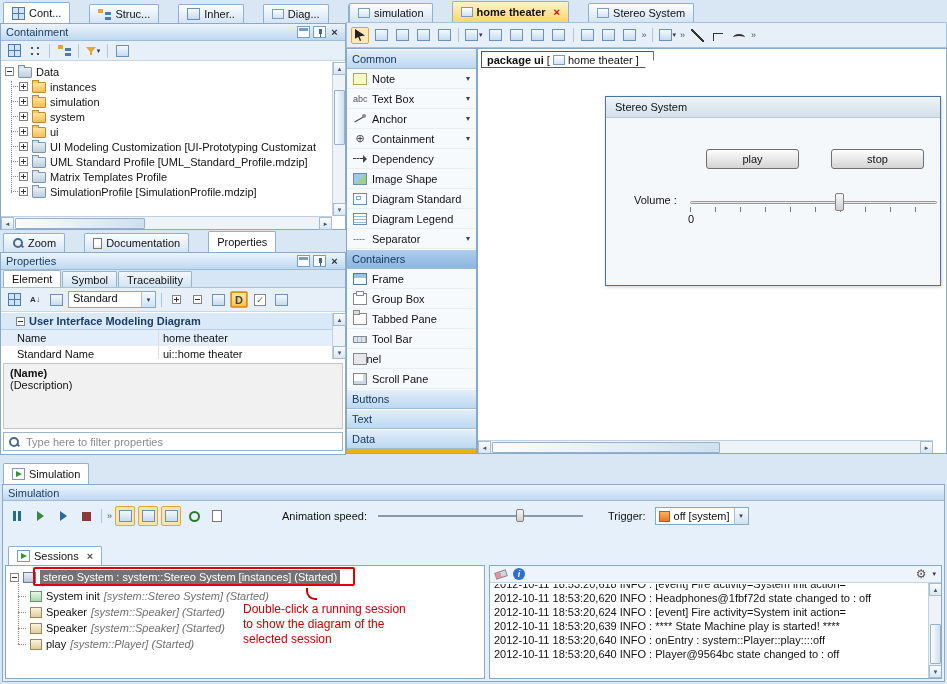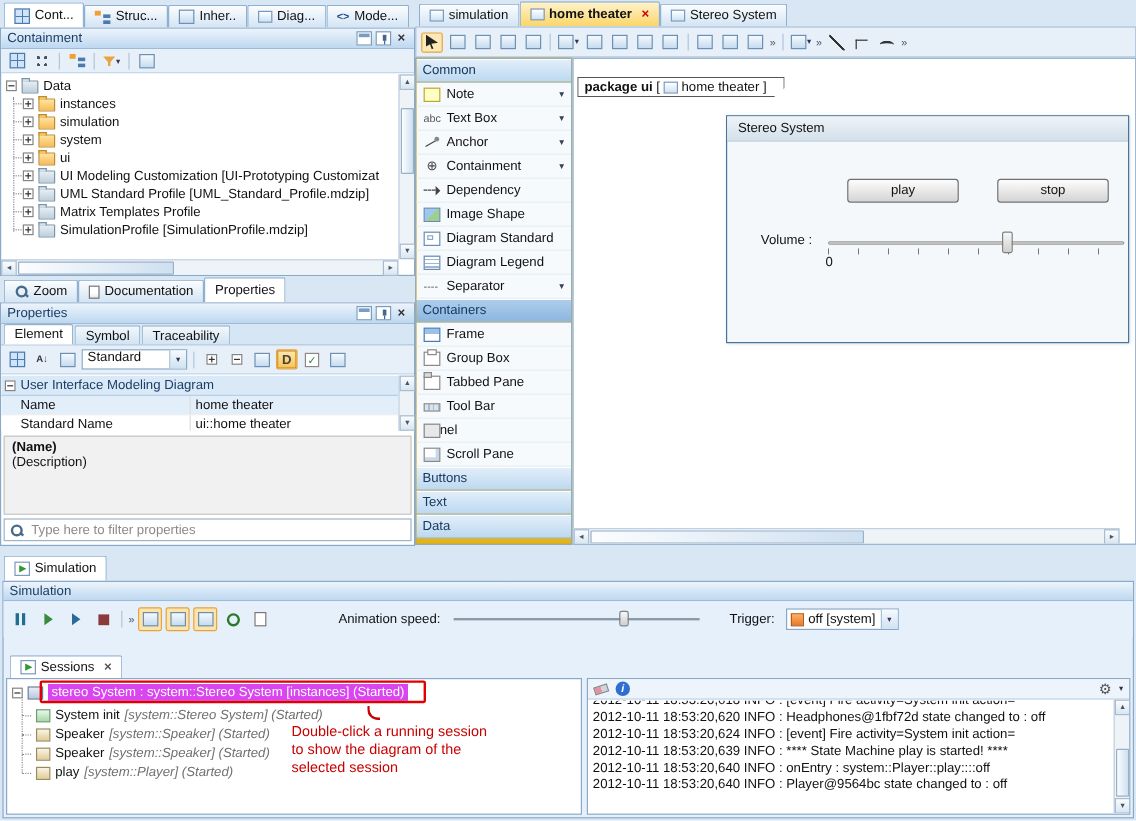--- a/index.html
+++ b/index.html
@@ -1,21 +1,21 @@
 <!DOCTYPE html>
 <html><head>
 <meta charset="utf-8">
 <style>
   html,body{margin:0;padding:0;background:#fff}
   #app{position:relative;width:947px;height:684px;background:#d9e7f5;font-family:"Liberation Sans",sans-serif;font-size:11px;color:#111;overflow:hidden}
   .abs{position:absolute}
   *{box-sizing:border-box}
 
   
-  .tabrow{display:flex;align-items:flex-end;gap:0;padding-left:3px}
+  .tabrow{display:flex;align-items:flex-end;gap:19px;padding-left:3px}
   .tab{display:inline-flex;align-items:center;gap:4px;height:19px;padding:0 8px;border:1px solid #8fb0d0;border-bottom:none;border-radius:2px 2px 0 0;background:linear-gradient(#fbfdff,#d3e4f4);white-space:nowrap;cursor:default}
   .tab.active{background:#fff;height:21px}
   .tab.gold{background:linear-gradient(#fff3cd,#fbd567);font-weight:bold;height:21px}
   .closex{margin-left:4px;font-weight:bold;color:#c00;font-size:11px;line-height:1}
   .closex::after{content:"×"}
   .closex.gray{color:#555}
 
   
   .panel{position:absolute;background:#fff;border:1px solid #8aa8c8}
   .phead{height:17px;background:linear-gradient(#ecf4fc,#bed8f0);border-bottom:1px solid #9dbbd8;display:flex;align-items:center;padding:0 5px;color:#1c3e66}
@@ -82,21 +82,21 @@
   .sth{position:absolute;background:linear-gradient(90deg,#fbfdff,#cfe0f0);border:1px solid #98b0c8;border-radius:1px}
 
   
   .ptabs{height:18px;display:flex;align-items:flex-end;background:#d6e6f4;padding-left:2px;border-bottom:1px solid #a8c0d8}
   .ptab{height:16px;padding:0 8px;display:flex;align-items:center;border:1px solid #98b4cc;border-bottom:none;border-radius:2px 2px 0 0;background:linear-gradient(#f2f8fd,#d2e3f2);margin-right:1px}
   .ptab.active{background:#fff;height:17px}
   .modedd{height:17px;display:flex;border:1px solid #88a8c8;background:#fff;padding-left:4px;gap:16px}
   .dbtn{width:14px;height:15px;background:linear-gradient(#f6fafe,#cfe2f2);border-left:1px solid #a8c0d8;display:flex;align-items:center;justify-content:center;font-size:7px;color:#335}
   .dbtn::after{content:"▾"}
   .prop-table{position:absolute;left:0;right:13px;top:60px;height:46px;overflow:hidden;background:#fff}
-  .sec-row{height:17px;background:#d9e9f7;border-bottom:1px solid #b8cee4;display:flex;align-items:center;gap:4px;padding-left:3px;font-weight:normal;color:#1c3e66}
+  .sec-row{height:17px;background:#d9e9f7;border-bottom:1px solid #b8cee4;display:flex;align-items:center;gap:4px;padding-left:15px;font-weight:bold;color:#1c3e66}
   .prow2{height:16px;display:flex;border-bottom:1px solid #eee;align-items:center}
   .prow2.hl{background:#e3eefb}
   .pc1{width:158px;padding-left:16px;border-right:1px solid #ddd;height:100%;display:flex;align-items:center}
   .pc2{flex:1;padding-left:4px;height:100%;display:flex;align-items:center}
   .detailbox{position:absolute;left:2px;right:2px;top:110px;bottom:25px;background:#f1f1f1;border:1px solid #c6c6c6;padding:3px 6px}
   .filterbar{position:absolute;left:2px;right:2px;bottom:3px;height:19px;border:1px solid #9ab4cc;background:#fff;display:flex;align-items:center;padding:0 4px;gap:4px}
   .filterbar input{flex:1;border:none;outline:none;font:11px "Liberation Sans",sans-serif;color:#333}
   .filterbar input::placeholder{color:#8a8a8a}
 
   
@@ -123,21 +123,21 @@
   .pic.frame{border:1px solid #4a7ab0;background:linear-gradient(#9cc2e8 0 4px,#fff 4px)}
   .pic.group{border:1px solid #888;background:#fff;position:relative}
   .pic.group::before{content:"";position:absolute;left:2px;top:-3px;width:6px;height:3px;background:#fff;border:1px solid #888}
   .pic.tpane{border:1px solid #888;background:#fff;position:relative}
   .pic.tpane::before{content:"";position:absolute;left:-1px;top:-4px;width:5px;height:3px;background:#ddd;border:1px solid #888}
   .pic.tbar{border:1px solid #888;height:7px;margin-top:2px;background:repeating-linear-gradient(90deg,#d8e4ee 0 3px,#a8bcd0 3px 4px)}
   .pic.panel{border:1px solid #888;background:#e8e8e8}
   .pic.scroll{border:1px solid #888;background:linear-gradient(#c8d8e8,#c8d8e8) right/3px 100% no-repeat,linear-gradient(#c8d8e8,#c8d8e8) bottom/100% 3px no-repeat,#fff}
 
   
-  .pkg-hdr{position:absolute;left:3px;top:15px;height:17px;background:#fff;border:1px solid #555;display:flex;align-items:center;gap:3px;padding:0 14px 0 5px;clip-path:polygon(0 0,100% 0,100% 55%,calc(100% - 9px) 100%,0 100%)}
+  .pkg-hdr{position:absolute;left:3px;top:2px;height:17px;background:#fff;border:1px solid #555;display:flex;align-items:center;gap:3px;padding:0 14px 0 5px;clip-path:polygon(0 0,100% 0,100% 55%,calc(100% - 9px) 100%,0 100%)}
   .uiwin{position:absolute;left:127px;top:47px;width:336px;height:190px;border:1px solid #46749e;background:#f5f8fb;box-shadow:1px 1px 3px rgba(40,70,100,.25)}
   .wtitle{height:21px;border-bottom:1px solid #b8c8d6;background:linear-gradient(#eef3f8,#d4e0ea);display:flex;align-items:center;padding-left:9px}
   .ui-btn{position:absolute;width:93px;height:20px;background:linear-gradient(#fdfdfd,#d4d4d4);border:1px solid #6f6f6f;border-radius:3px;display:flex;align-items:center;justify-content:center}
   .vtrack{position:absolute;left:84px;right:3px;top:104px;height:3px;border:1px solid #9a9a9a;border-radius:2px;background:#e8e8e8}
   .vticks{position:absolute;left:84px;right:3px;top:110px;height:5px;background:repeating-linear-gradient(90deg,#777 0 1px,transparent 1px 25px)}
   .vthumb{position:absolute;left:229px;top:96px;width:9px;height:18px;background:linear-gradient(#f8f8f8,#cfcfcf);border:1px solid #808080;border-radius:2px}
 
   
   .cib{width:20px;height:20px;display:flex;align-items:center;justify-content:center;border:1px solid transparent;border-radius:2px}
   .cib.on{background:#fce4ad;border-color:#e8a33d}
@@ -151,21 +151,21 @@
   .hslider::before{content:"";position:absolute;left:0;right:0;top:7px;height:2px;background:#8a9aa8}
   .hthumb{position:absolute;left:138px;top:1px;width:8px;height:13px;background:linear-gradient(#f6f6f6,#cfcfcf);border:1px solid #808080;border-radius:2px}
   .trigdd{height:18px;display:flex;align-items:center;border:1px solid #88a8c8;background:#fff;padding-left:3px;gap:4px;margin-left:6px}
   .trig-ic{width:11px;height:11px;background:linear-gradient(#ffb060,#e87830);border:1px solid #b85a18}
 
   
   .sub-body{position:absolute;left:0;right:0;top:20px;bottom:0;background:#fff;border:1px solid #8aa8c8;overflow:hidden}
   .srow{position:absolute;display:flex;align-items:center;gap:4px;height:16px;white-space:nowrap}
   .srow.ch::before{content:"";width:8px;border-top:1px dotted #909090}
   .sguide{position:absolute;left:12px;top:17px;height:61px;border-left:1px dotted #909090}
-  .sel-label{background:#d946ef;color:#fff;padding:1px 3px}
+  .sel-label{background:#737373;color:#fff;padding:1px 3px}
   .redbox{position:absolute;left:27px;top:1px;width:322px;height:19px;border:2px solid #e00000;border-radius:2px}
   .smeta{color:#707070;font-style:italic}
   .ann{position:absolute;left:237px;color:#c80000;font-weight:normal;font-size:12px;line-height:15px}
   .annarrow{position:absolute;left:300px;top:22px;width:11px;height:12px;border-left:2px solid #c80000;border-bottom:2px solid #c80000;border-radius:0 0 0 9px}
   .ic-sess{width:13px;height:11px;border:1px solid #6a7a9a;background:linear-gradient(#e8eef8,#b8c8e0);flex:none}
   .ic-init{width:12px;height:11px;border:1px solid #6a9a6a;background:linear-gradient(#eaf8ea,#a8d8a8);flex:none}
   .ic-beh{width:12px;height:11px;border:1px solid #9a8a5a;background:linear-gradient(#faf4e4,#e0cc98);flex:none}
   .con-tools{height:17px;background:#edf4fb;border-bottom:1px solid #c0d4e8;display:flex;align-items:center;gap:6px;padding:0 5px}
   .log-list{position:absolute;left:4px;right:14px;top:18px;bottom:0;overflow:hidden}
   .log{height:14px;line-height:14px;white-space:nowrap}

